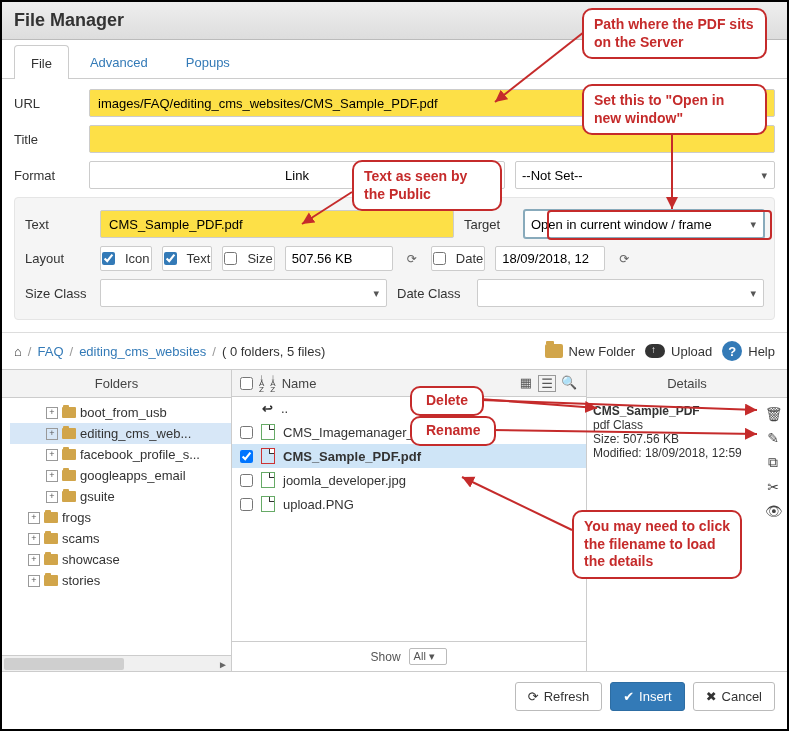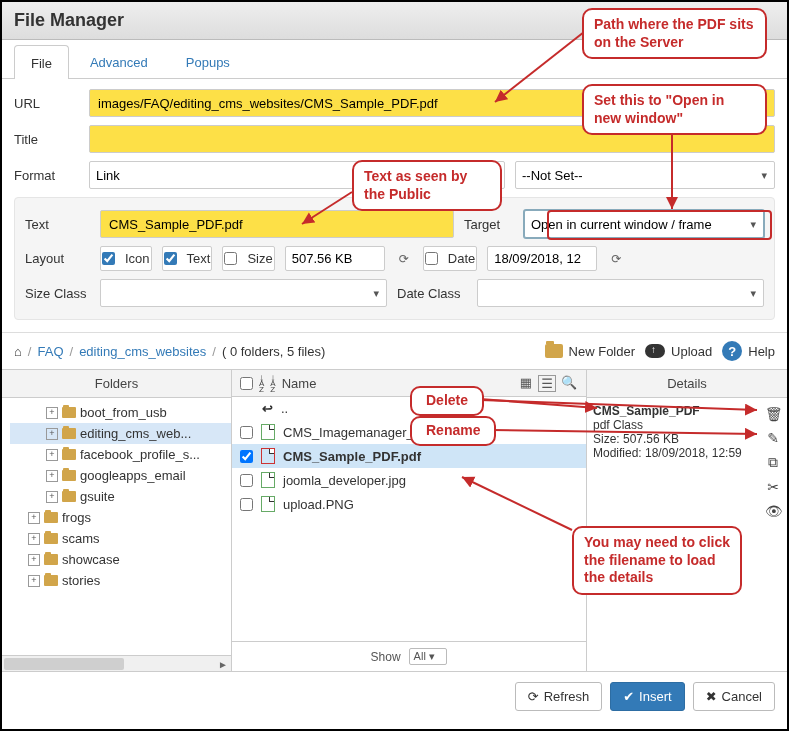--- a/index.html
+++ b/index.html
@@ -14,21 +14,21 @@
   .frow { display: flex; align-items: center; padding: 4px 0; gap: 10px; }
   .flabel { width: 65px; font-size: 13px; color: #333; }
   .finput { flex: 1; border: 1px solid #ccc; padding: 5px 8px; font-size: 13px; border-radius: 2px; background: #fde047; min-height: 28px; }
   .fselect { flex: 1; border: 1px solid #ccc; padding: 5px 6px; font-size: 13px; border-radius: 2px; background: #fff; appearance: none; position: relative; min-height: 28px; }
   .selwrap { position: relative; flex: 1; display: flex; }
   .selwrap::after { content: "▾"; position: absolute; right: 8px; top: 50%; transform: translateY(-50%); font-size: 11px; color: #555; pointer-events: none; }
   .inset-box { background: #f5f5f5; border: 1px solid #e5e5e5; border-radius: 4px; padding: 8px 10px; margin-top: 4px; }
   .layout-row { display: flex; align-items: center; gap: 10px; padding: 4px 0; }
   .chkgroup { display: flex; align-items: center; gap: 10px; border: 1px solid #ccc; background: #fff; padding: 4px 1px; border-radius: 2px; font-size: 13px; }
   .chkgroup input { accent-color: #337ab7; }
-  .smallinput { border: 1px solid #ccc; padding: 4px 6px; border-radius: 2px; font-size: 13px; width: 100px; background: #fff; }
+  .smallinput { border: 1px solid #ccc; padding: 4px 6px; border-radius: 2px; font-size: 13px; width: 108px; background: #fff; }
   .refresh-ico { font-size: 12px; color: #666; padding: 0 4px; }
 
   .toolbar2 { display: flex; align-items: center; gap: 10px; padding: 8px 12px; border-top: 1px solid #ddd; margin-top: 6px; }
   .breadcrumb { flex: 1; display: flex; align-items: center; gap: 6px; font-size: 13px; }
   .breadcrumb a { color: #337ab7; text-decoration: none; }
   .tb-btn { display: flex; align-items: center; gap: 6px; font-size: 13px; cursor: pointer; }
   .folder-ico { width: 18px; height: 14px; background: #d1a54a; border-radius: 2px; display: inline-block; position: relative; }
   .folder-ico::before { content: ""; position: absolute; top: -3px; left: 1px; width: 8px; height: 3px; background: #d1a54a; border-radius: 1px 1px 0 0; }
   .cloud-ico { width: 20px; height: 14px; background: #333; border-radius: 8px; display: inline-block; position: relative; }
   .cloud-ico::after { content: "↑"; color: #fff; font-size: 10px; position: absolute; left: 6px; top: 0; }
@@ -98,21 +98,21 @@
       <div class="flabel">URL</div>
       <input class="finput" value="images/FAQ/editing_cms_websites/CMS_Sample_PDF.pdf" style="">
     </div>
     <div class="frow">
       <div class="flabel">Title</div>
       <input class="finput" value="" style="">
     </div>
     <div class="frow">
       <div class="flabel">Format</div>
       <div class="selwrap" style="flex:1.6">
-          <input class="fselect" style="width: 100%;" value="Link">
+          <input class="fselect" style="width: 100%; text-align: center;" value="Link">
         </div>
       <div class="selwrap" style="flex:1">
           <input class="fselect" style="width: 100%;" value="--Not Set--">
         </div>
     </div>
 
     <div class="inset-box">
       <div class="frow">
         <div class="flabel">Text</div>
         <input class="finput" style="flex: 1.4 1 0%;" value="CMS_Sample_PDF.pdf">
@@ -317,21 +317,21 @@
         <span>✖</span>
         <span>Cancel</span>
       </div>
   </div>
 
   <div class="anno" style="top:6px; left:580px; width:185px;">Path where the PDF sits on the Server</div>
   <div class="anno" style="top:82px; left:580px; width:185px;">Set this to "Open in new window"</div>
   <div class="anno" style="top:158px; left:350px; width:150px;">Text as seen by the Public</div>
   <div class="anno" style="top:384px; left:408px; padding:4px 14px;">Delete</div>
   <div class="anno" style="top:414px; left:408px; padding:4px 14px;">Rename</div>
-  <div class="anno" style="top:508px; left:570px; width:170px;margin-top:16px;">You may need to click the filename to load the details</div>
+  <div class="anno" style="top:508px; left:570px; width:170px;">You may need to click the filename to load the details</div>
   <div class="anno-box-highlight" style="top:208px; left:545px; width:225px; height:30px;"></div>
 
   <svg class="anno-lines">
     <defs>
         <marker id="ah" markerWidth="8" markerHeight="8" refX="6" refY="3" orient="auto">
           <path d="M0,0 L6,3 L0,6 Z" fill="#c52b2b"></path>
         </marker>
       </defs>
 
     <line x1="582" y1="30" x2="493" y2="100" stroke="#c52b2b" stroke-width="2" marker-end="url(#ah)"></line>

